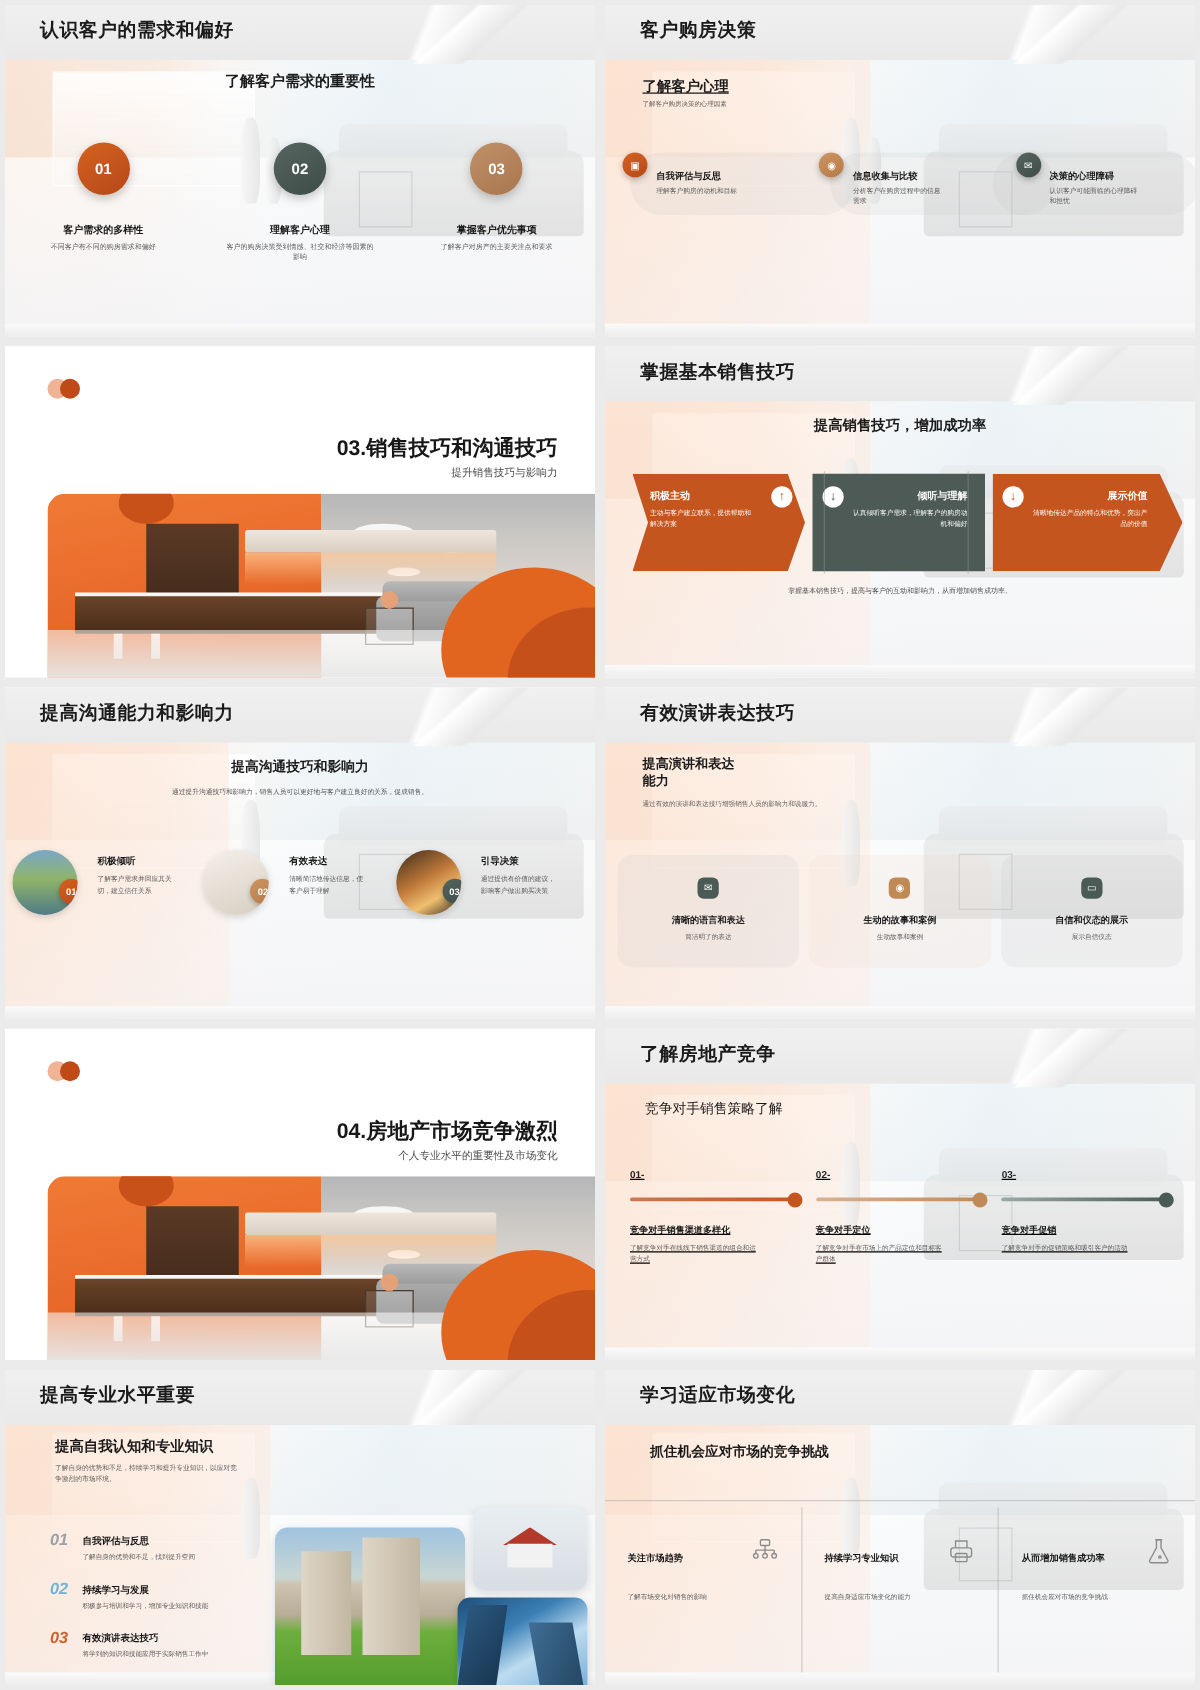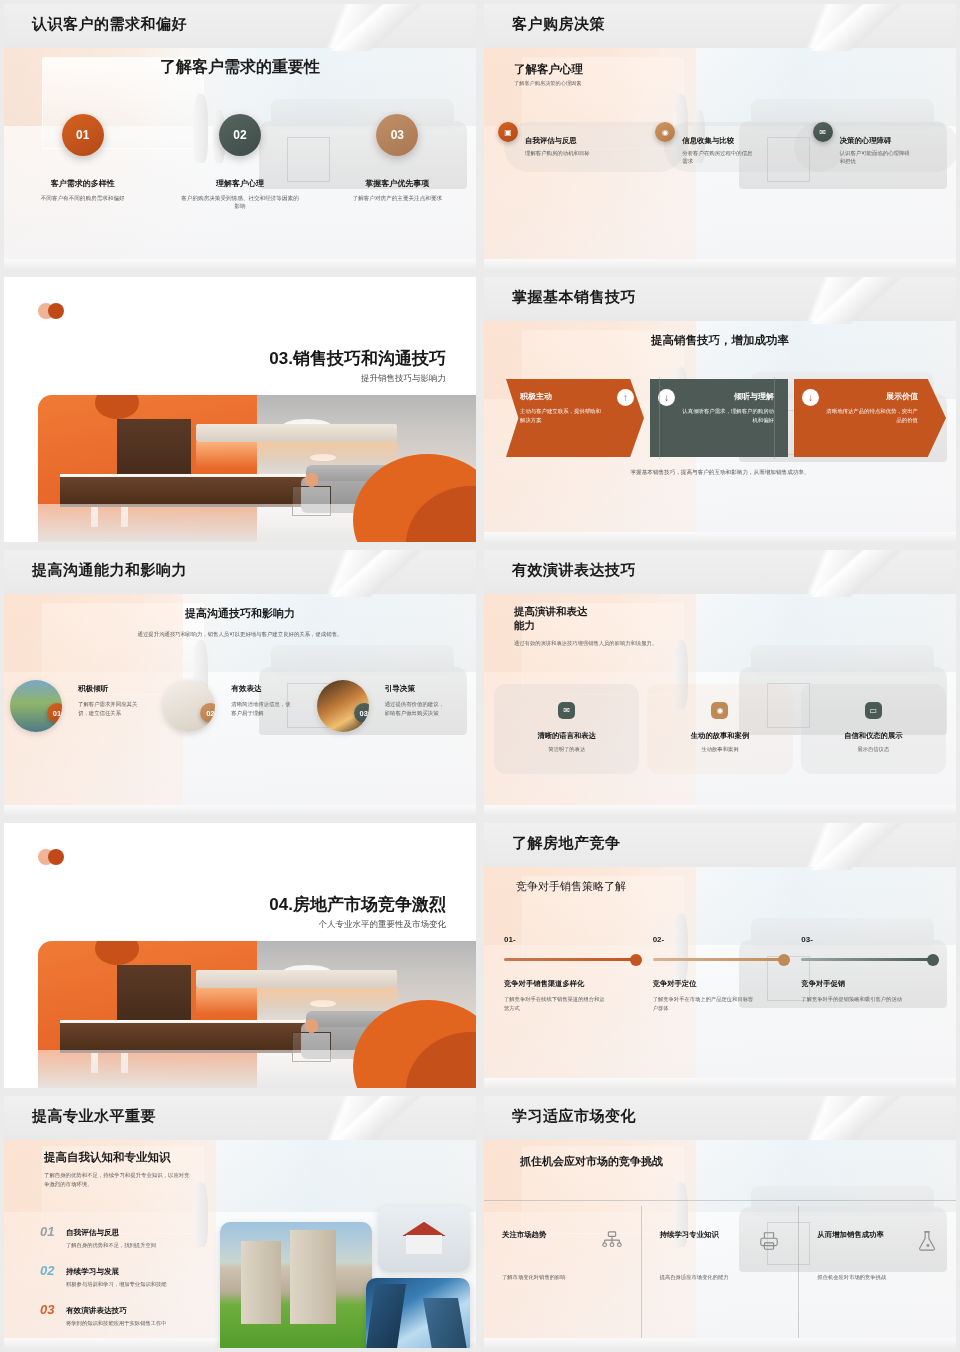--- a/index.html
+++ b/index.html
@@ -77,38 +77,38 @@
   .slide-title {
     position:absolute; left:28px; top:11px;
     font-size:15px; font-weight:bold; color:#1b1b1b; letter-spacing:.5px; z-index:4;
   }
   .bottombar{
     position:absolute; left:0; right:0; bottom:0; height:10px;
     background:linear-gradient(180deg,#fafafa,#ededed);
   }
 
   
-  .s1-head { position:absolute; top:53px; left:0; right:0; text-align:center; font-size:16px; font-weight:bold; color:#1d1d1d; z-index:3;}
+  .s1-head { position:absolute; top:53px; left:0; right:0; text-align:center; font-size:12px; font-weight:bold; color:#1d1d1d; z-index:3;}
   .s1-items { position:absolute; top:110px; left:0; right:0; display:flex; z-index:3;}
   .s1-item { flex:1; display:flex; flex-direction:column; align-items:center; }
   .circ {
     width:42px; height:42px; border-radius:50%;
     display:flex; align-items:center; justify-content:center;
     color:#fff; font-size:12px; font-weight:bold;
     box-shadow:0 3px 8px rgba(0,0,0,.22);
   }
   .s1-t { margin-top:22px; font-size:8px; font-weight:bold; color:#181818;}
   .s1-d { margin-top:5px; font-size:5.6px; color:#5c5c5c; text-align:center; width:120px; line-height:1.5;}
 
   
   .panel-left {
     position:absolute; left:0; top:44px; width:45%; bottom:10px;
     background: linear-gradient(120deg, rgba(253,226,208,.70), rgba(253,236,225,.35));
   }
-  .s2-h { position:absolute; left:30px; top:58px; font-size:11.5px; font-weight:bold; color:#1b1b1b; z-index:4;}
+  .s2-h { position:absolute; left:30px; top:58px; font-size:11.5px; font-weight:bold; color:#1b1b1b; z-index:4;text-decoration:underline;}
   .s2-s { position:absolute; left:30px; top:76px; font-size:5.2px; color:#5f5f5f; z-index:4;}
   .s2-row { position:absolute; top:118px; left:0; right:0; display:flex; z-index:4; }
   .s2-col { flex:1; display:flex; align-items:flex-start; padding-left:14px;}
   .ibadge{
     width:20px;height:20px;border-radius:50%;
     display:flex;align-items:center;justify-content:center;color:#fff;font-size:8px;
     box-shadow:0 2px 5px rgba(0,0,0,.25); flex:0 0 auto;
   }
   .s2-txt { margin-left:7px; margin-top:14px;}
   .s2-t { font-size:7.4px; font-weight:bold; color:#171717;}
@@ -242,21 +242,21 @@
     background:rgba(205,205,205,.22);
     display:flex; flex-direction:column; align-items:center; padding-top:18px;
   }
   .card.c2{ background:rgba(240,215,198,.18);}
   .sq{ width:17px;height:17px;border-radius:5px; display:flex;align-items:center;justify-content:center;color:#fff;font-size:8px;}
   .card-t{ margin-top:12px; font-size:7.3px; font-weight:bold; color:#181818;}
   .card-d{ margin-top:5px; font-size:5.3px; color:#5d5d5d;}
 
   
   .s8-h{ position:absolute; left:32px; top:56px; font-size:11px; font-weight:normal; color:#1b1b1b; z-index:4;}
-  .s8-row{ position:absolute; top:112px; left:20px; right:6px; display:flex; z-index:4;}
+  .s8-row{ position:absolute; top:112px; left:20px; right:6px; display:flex; z-index:4;text-decoration:underline;}
   .s8-col{ flex:1; padding-right:14px;}
   .s8-n{ font-size:8px; font-weight:bold; color:#1d1d1d;}
   .s8-line{ position:relative; margin-top:14px; height:3px; border-radius:2px;}
   .s8-line i{ position:absolute; right:-3px; top:-4.5px; width:12px;height:12px;border-radius:50%;}
   .s8-t{ margin-top:18px; font-size:7.3px; font-weight:bold; color:#171717;}
   .s8-d{ margin-top:6px; font-size:5.3px; color:#5c5c5c; line-height:1.65; width:104px;}
 
   
   .s9-h{ position:absolute; left:40px; top:54px; font-size:11.5px; font-weight:bold; color:#1b1b1b; z-index:4;}
   .s9-s{ position:absolute; left:40px; top:75px; font-size:5.4px; color:#5c5c5c; line-height:1.7; width:150px; z-index:4;}
@@ -278,21 +278,21 @@
   .im-sky{ right:0; top:72px; width:104px; height:78px;
     background:linear-gradient(150deg,#1f4f7a 0%,#3a7fb5 35%,#bddcf0 60%,#6ea8d4 100%);}
   .im-sky .b1{ position:absolute; left:4%; top:8%; width:30%; height:92%; background:linear-gradient(120deg,#2b587f,#17354f); transform:skewX(-8deg);}
   .im-sky .b2{ position:absolute; right:6%; top:26%; width:34%; height:74%; background:linear-gradient(120deg,#3f6e95,#22445f); transform:skewX(10deg);}
 
   
   .s10-h{ position:absolute; left:36px; top:58px; font-size:11px; font-weight:bold; color:#1b1b1b; z-index:4;}
   .s10-grid{ position:absolute; top:110px; left:0; right:0; bottom:10px; display:flex; z-index:4;}
   .s10-col{ flex:1; position:relative; padding:24px 18px 0 18px;}
   .s10-col + .s10-col{ border-left:1px solid rgba(160,160,160,.45);}
-  .s10-top{ display:flex; align-items:flex-start; justify-content:space-between;}
+  .s10-top{ display:flex; align-items:flex-end; justify-content:space-between;}
   .s10-t{ font-size:7.4px; font-weight:bold; color:#171717;}
   .s10-d{ margin-top:22px; font-size:5.3px; color:#5c5c5c;}
   .s10-ic{ width:22px; height:22px; color:#8b8b8b;}
   .hline{ position:absolute; left:0; right:0; top:104px; height:1px; background:rgba(165,165,165,.5); z-index:3;}
 </style>
 </head>
 <body>
 
 <div class="deck">
 

